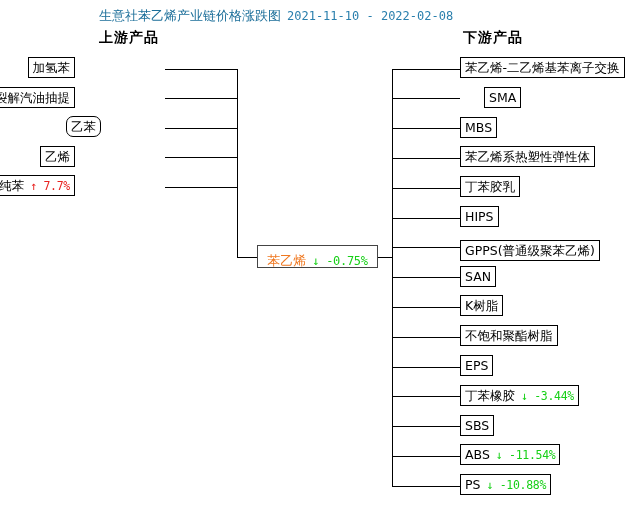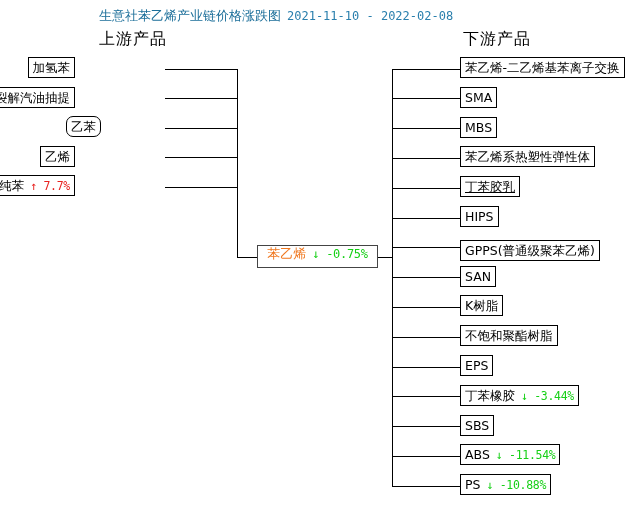--- a/index.html
+++ b/index.html
@@ -40,24 +40,25 @@
   .title-dates {
     font-family: "DejaVu Sans Mono", "Liberation Mono", monospace;
     font-size: 12px;
     color: #2a7fad;
     margin-left: 6px;
   }
 
   
   .col-header {
     position: absolute;
-    font-size: 16px;
+    font-size: 14px;
     color: #000000;
     white-space: nowrap;
     letter-spacing: 1px;
+    font-weight: bold;
   }
   .col-header.upstream { left: 99px; top: 29px; }
   .col-header.downstream { left: 463px; top: 29px; }
 
   
   .node {
     position: absolute;
     box-sizing: border-box;
     border: 1px solid #000000;
     background: #ffffff;
@@ -86,21 +87,21 @@
     font-size: 11.5px;
     letter-spacing: -0.3px;
   }
   .pct.up-pct { color: #e8221f; }
   .pct.down-pct { color: #17d017; }
 
   
   .node.center {
     border: 1px solid #444444;
     height: 23px;
-    line-height: 15px;
+    line-height: 30px;
     text-align: center;
   }
   .node.center .nm {
     color: #f07820;
     font-size: 13px;
   }
   .node.center .pct {
     color: #17d017;
     font-size: 12px;
   }
@@ -153,24 +154,24 @@
       <div class="ln v" style="left: 392px; top: 68.5px; height: 417px;"></div>
       <div class="ln h" style="left: 378px; top: 256.5px; width: 14px;"></div>
     </div>
   <div id="nodes-layer">
       <div class="node up" style="top: 57px; right: 465px;"><span class="nm">加氢苯</span></div>
       <div class="node up" style="top: 86.5px; right: 465px;"><span class="nm">裂解汽油抽提</span></div>
       <div class="node up" style="top: 116px; right: 439px; border-radius: 7px;"><span class="nm">乙苯</span></div>
       <div class="node up" style="top: 145.5px; right: 465px; margin-left: 32px;"><span class="nm">乙烯</span></div>
       <div class="node up" style="top: 175px; right: 465px;"><span class="nm">纯苯</span><span class="pct up-pct">↑ 7.7%</span></div>
       <div class="node down" style="top: 57px; left: 460px; text-align: right;"><span class="nm">苯乙烯-二乙烯基苯离子交换</span></div>
-      <div class="node down" style="top: 86.8px; left: 460px;"><span class="nm">SMA</span></div>
+      <div class="node down" style="top: 86.8px; left: 484px;"><span class="nm">SMA</span></div>
       <div class="node down" style="top: 116.6px; left: 460px;"><span class="nm">MBS</span></div>
       <div class="node down" style="top: 146.4px; left: 460px;"><span class="nm">苯乙烯系热塑性弹性体</span></div>
-      <div class="node down" style="top: 176.2px; left: 460px; text-decoration: underline;"><span class="nm">丁苯胶乳</span></div>
+      <div class="node down" style="top: 176.2px; left: 460px;"><span class="nm">丁苯胶乳</span></div>
       <div class="node down" style="top: 206px; left: 460px;"><span class="nm">HIPS</span></div>
       <div class="node down" style="top: 240px; left: 460px;"><span class="nm">GPPS(普通级聚苯乙烯)</span></div>
       <div class="node down" style="top: 265.6px; left: 460px;"><span class="nm">SAN</span></div>
       <div class="node down" style="top: 295.4px; left: 460px;"><span class="nm">K树脂</span></div>
       <div class="node down" style="top: 325.2px; left: 460px;"><span class="nm">不饱和聚酯树脂</span></div>
       <div class="node down" style="top: 355px; left: 460px;"><span class="nm">EPS</span></div>
       <div class="node down" style="top: 384.8px; left: 460px;"><span class="nm">丁苯橡胶</span><span class="pct down-pct">↓ -3.44%</span></div>
       <div class="node down" style="top: 414.6px; left: 460px;"><span class="nm">SBS</span></div>
       <div class="node down" style="top: 444.4px; left: 460px;"><span class="nm">ABS</span><span class="pct down-pct">↓ -11.54%</span></div>
       <div class="node down" style="top: 474.2px; left: 460px;"><span class="nm">PS</span><span class="pct down-pct">↓ -10.88%</span></div>

